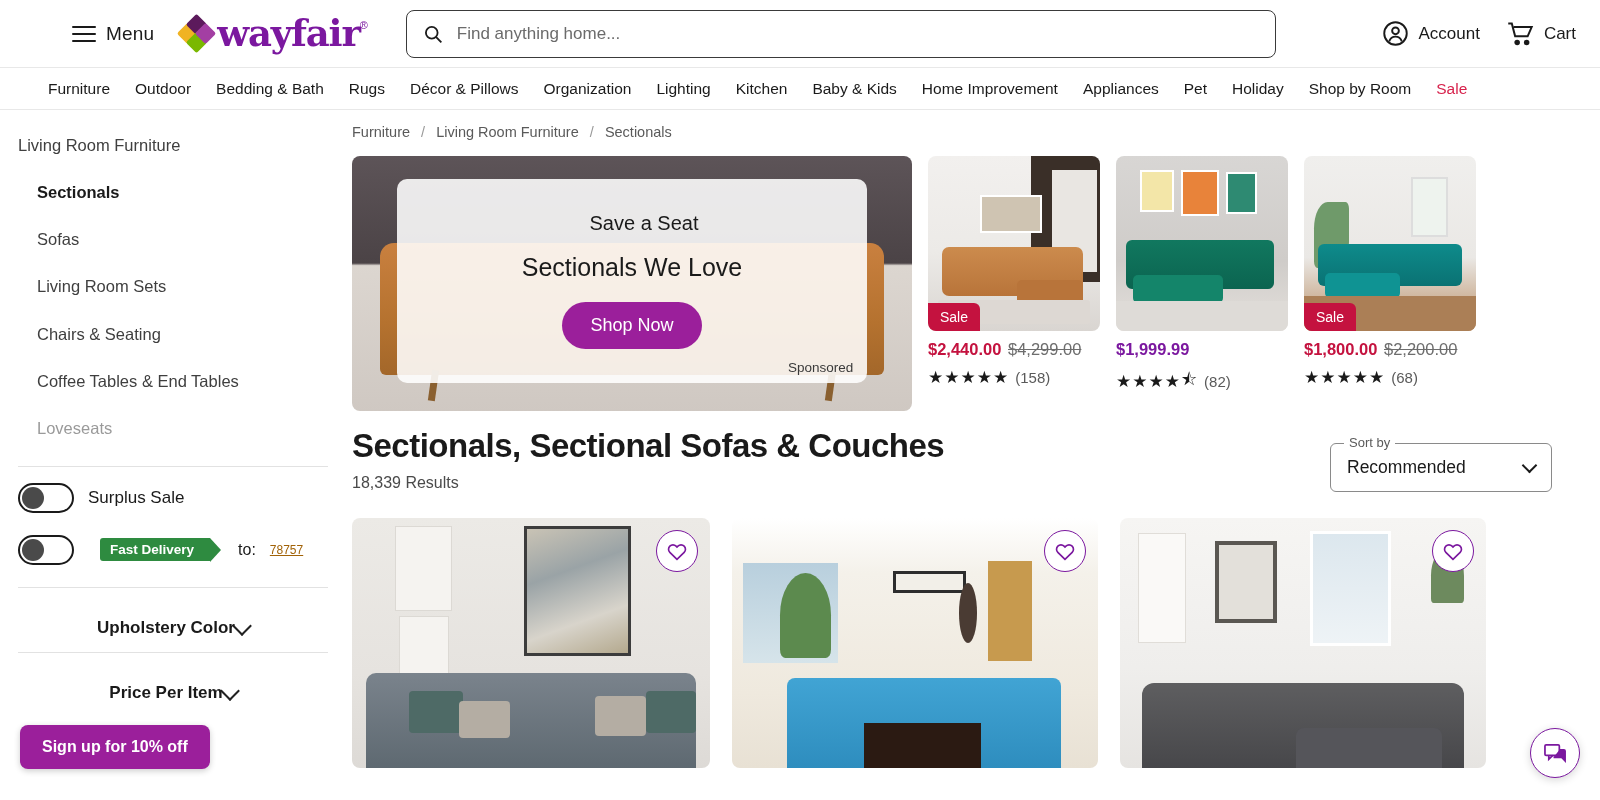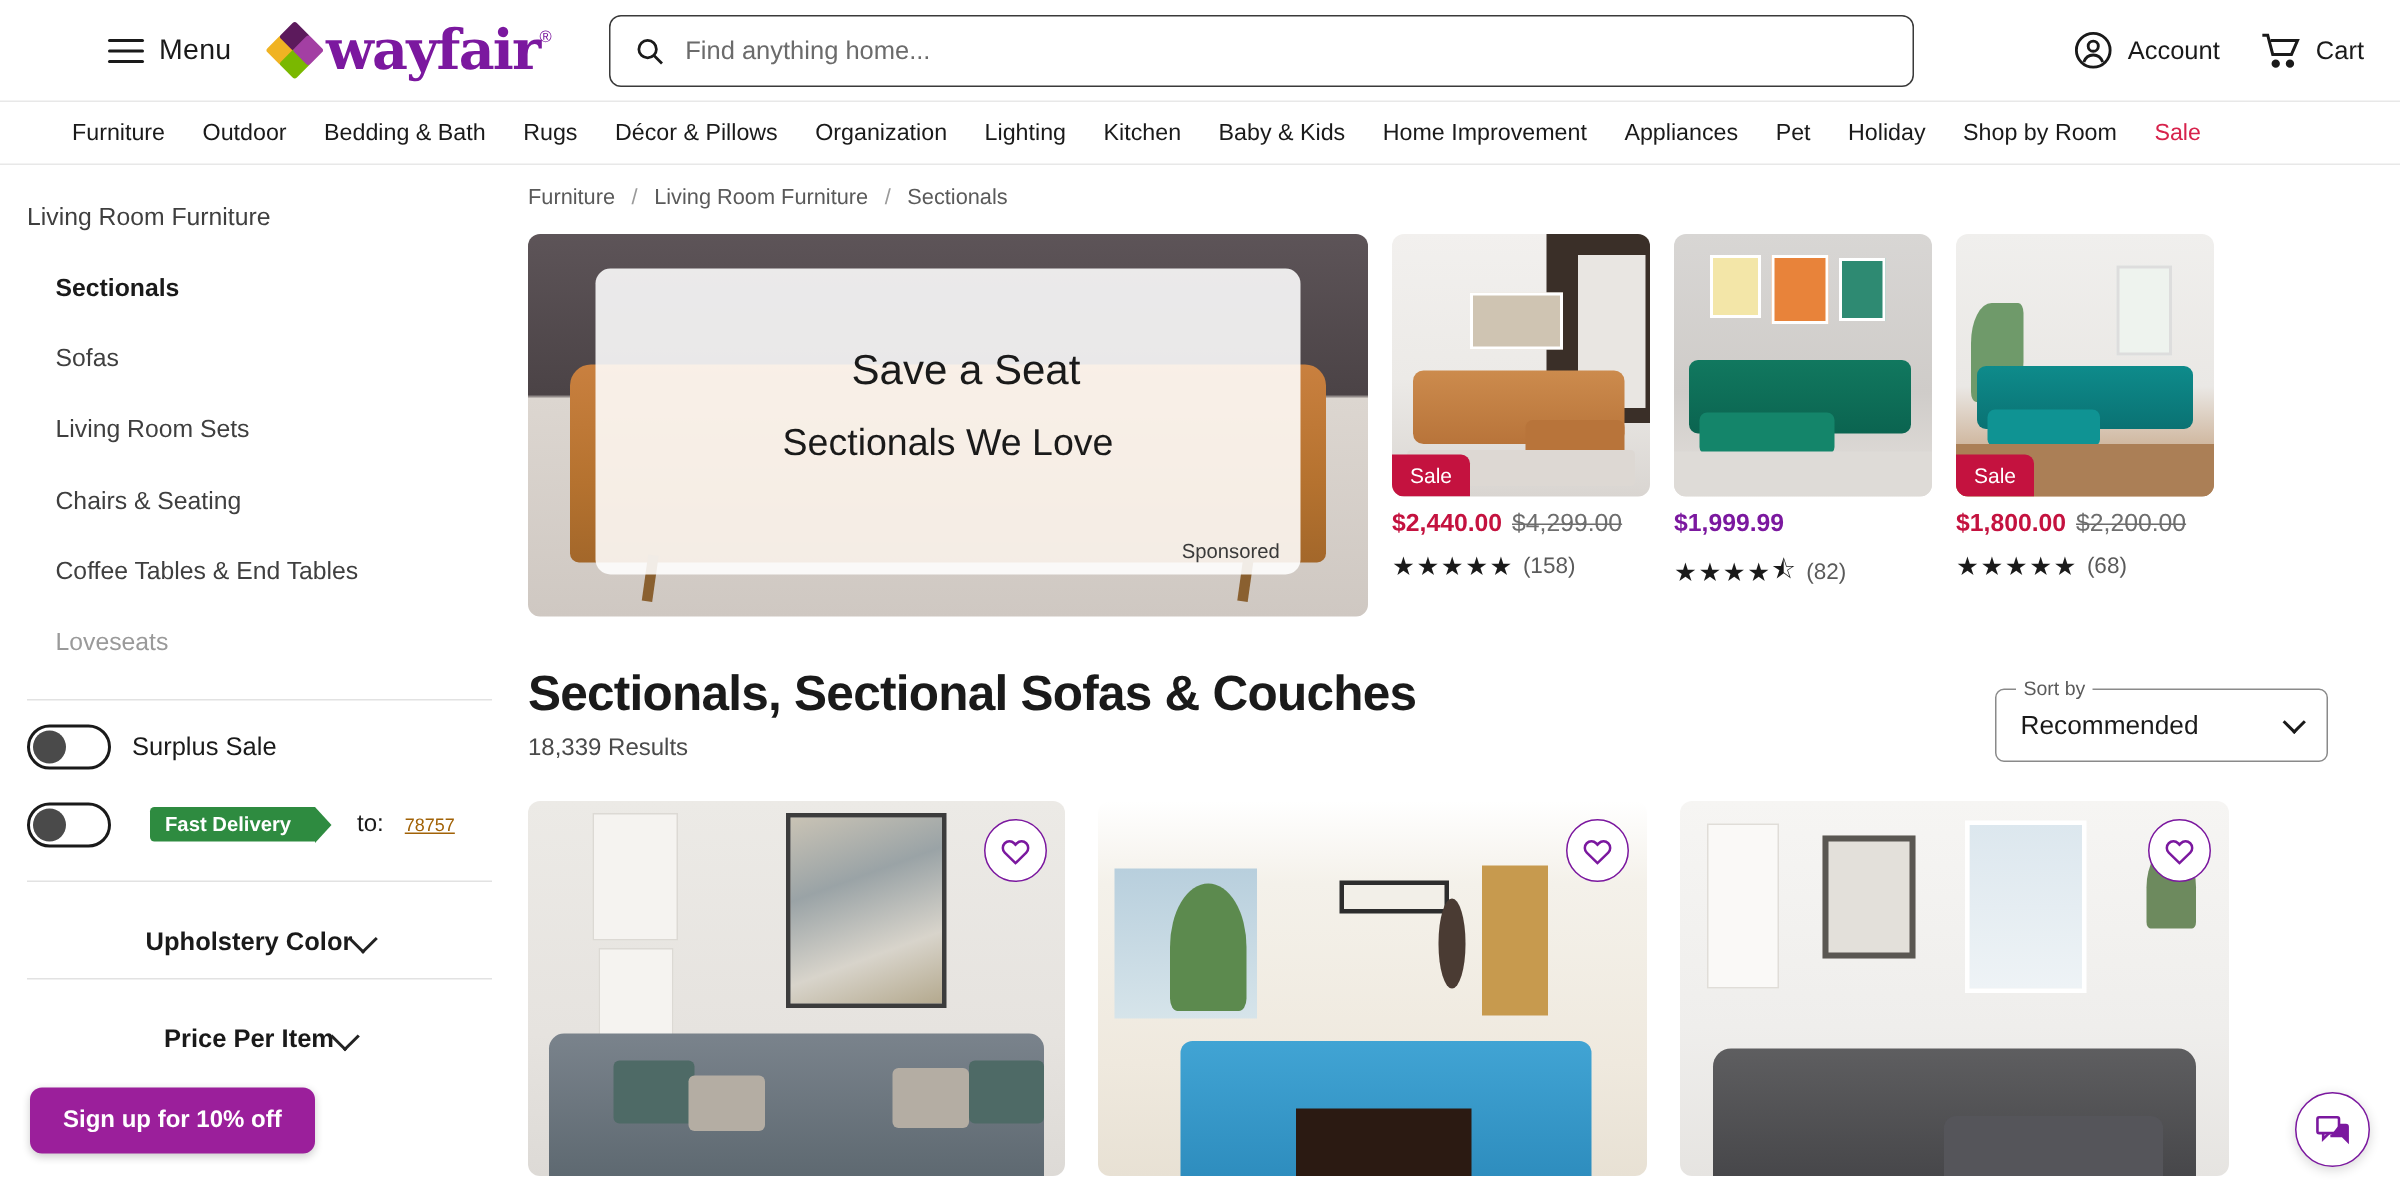--- a/index.html
+++ b/index.html
@@ -149,21 +149,21 @@
     position: absolute; left: 5%; bottom: 14%; width: 90%; height: 52%;
     background: linear-gradient(180deg,#c9803f 0%,#b5722f 60%,#a3672a 100%);
     border-radius: 14px 14px 6px 6px;
   }
   .hero-leg { position: absolute; bottom: 4%; width: 7px; height: 12%; background: #8a6030; transform: rotate(8deg); }
   .hero-card {
     position: absolute; left: 8%; top: 9%; width: 84%; height: 80%;
     background: rgba(255,255,255,.88); border-radius: 10px;
     display: flex; flex-direction: column; align-items: center; justify-content: center;
   }
-  .hero-t1 { font-size: 28px; color: #1a1a1a; margin-bottom: 18px; margin-left: 24px; }
+  .hero-t1 { font-size: 20px; color: #1a1a1a; margin-bottom: 18px; margin-left: 24px; }
   .hero-t2 { font-size: 25px; color: #1a1a1a; margin-bottom: 20px; }
   .hero-btn {
     background: #9b1f9b; color: #fff; font-size: 18px;
     padding: 13px 28px; border-radius: 24px; border: none; cursor: pointer;
     font-family: "Liberation Sans", sans-serif;
   }
   .sponsored {
     position: absolute; right: 14px; bottom: 8px;
     font-size: 13.5px; color: #3a3a3a;
   }
@@ -179,21 +179,21 @@
     padding: 6px 12px; border-radius: 0 6px 0 6px;
   }
   .price-line { margin-top: 9px; font-size: 16.5px; white-space: nowrap; }
   .price-now { font-weight: 700; }
   .price-now.sale { color: #c4123f; }
   .price-now.reg { color: #7b189f; }
   .price-was { color: #6d6d6d; text-decoration: line-through; margin-left: 2px; }
   .stars { margin-top: 8px; display: flex; align-items: center; gap: 1px; font-size: 17px; color: #1a1a1a; }
   .rev-count { font-size: 15px; color: #5a5a5a; margin-left: 6px; }
 
-  .title-row { display: flex; align-items: flex-end; justify-content: space-between; margin-top: 32px; gap: 34px; }
+  .title-row { display: flex; align-items: flex-end; justify-content: space-between; margin-top: 16px; gap: 34px; }
   .page-title { font-size: 33px; font-weight: 700; letter-spacing: -.5px; }
   .results { font-size: 16px; color: #4a4a4a; margin-top: 9px; }
 
   .sortbox {
     position: relative; width: 222px; height: 49px;
     border: 1px solid #8a8a8a; border-radius: 6px;
     display: flex; align-items: center; padding: 0 16px; cursor: pointer;
   }
   .sortbox .lbl {
     position: absolute; top: -9px; left: 13px; background: #fff;
@@ -361,20 +361,21 @@
 
       <div class="top-strip">
 
         <div class="hero">
           <div class="hero-sofa"></div>
           <div class="hero-leg" style="left:14%"></div>
           <div class="hero-leg" style="right:14%"></div>
           <div class="hero-card">
             <div class="hero-t1">Save a Seat</div>
             <div class="hero-t2">Sectionals We Love</div>
+            <button class="hero-btn">Shop Now</button>
             <div class="sponsored">Sponsored</div>
           </div>
         </div>
 
         <div class="pcard">
           <div class="pcard-img" style="background:linear-gradient(180deg,#f2f0ee 0%,#eceae7 55%,#d9d5d1 100%);">
             <div style="position:absolute;right:0;top:0;width:40%;height:72%;background:#3a2f28;"></div>
             <div style="position:absolute;right:2%;top:8%;width:26%;height:58%;background:#e9e6e2;"></div>
             <div style="position:absolute;left:30%;top:22%;width:36%;height:22%;background:#cfc4b2;border:2px solid #fff;"></div>
             <div style="position:absolute;left:8%;bottom:20%;width:82%;height:28%;background:linear-gradient(180deg,#cc8b4d 0%,#b8743a 100%);border-radius:7px;"></div>

